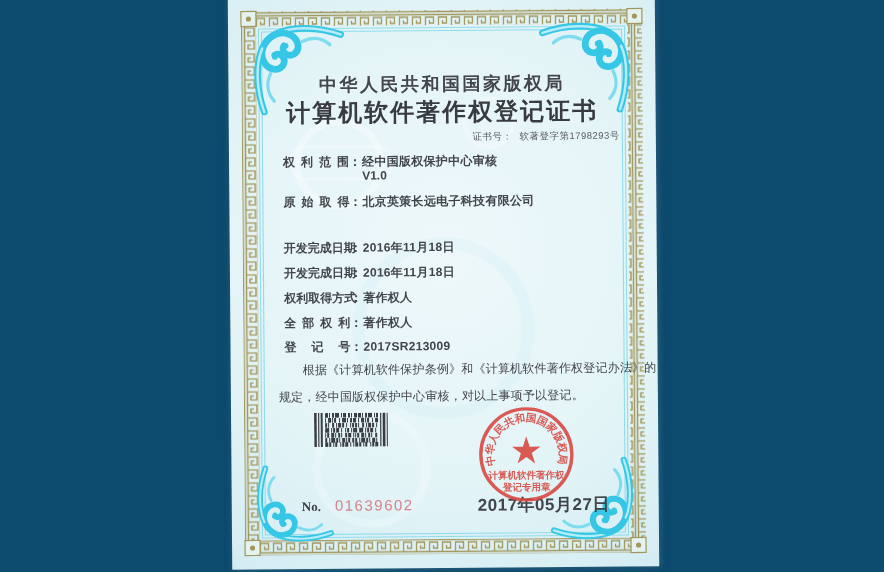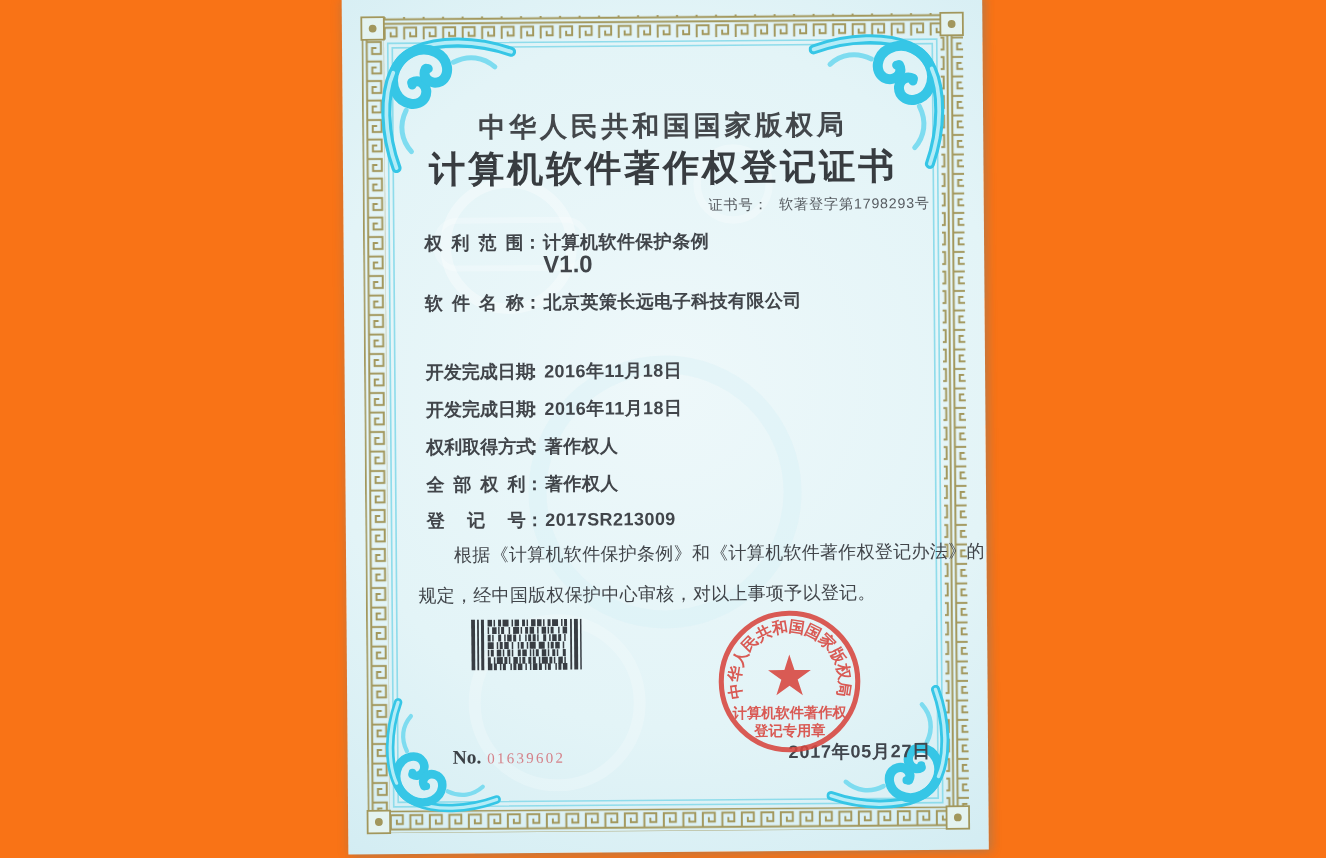--- a/index.html
+++ b/index.html
@@ -1,17 +1,17 @@
 <!DOCTYPE html>
 <html><head>
 <meta charset="utf-8">
 <style>
   html,body{margin:0;padding:0;}
   body{background:#ffffff;font-family:"Liberation Sans", sans-serif;}
-  .scene{position:relative;width:884px;height:572px;background:#f97316;overflow:hidden;}
+  .scene{position:relative;width:884px;height:572px;background:#0c4a6e;overflow:hidden;}
   .paper{
     position:absolute;left:230px;top:-2px;width:427px;height:570px;
     background:radial-gradient(120% 90% at 50% 45%, #eef8fa 0%, #e3f4f7 45%, #d4edf3 72%, #c3e5ee 100%);
     box-shadow:0 0 7px rgba(90,130,145,.30), 3px 2px 6px rgba(90,130,145,.18);
     transform:rotate(-0.45deg);transform-origin:50% 50%;
   }
   .decor{position:absolute;left:0;top:0;z-index:1;pointer-events:none;}
   .content{position:absolute;inset:0;z-index:2;}
   .authority{
     position:absolute;left:0;right:0;top:74px;text-align:center;
@@ -25,31 +25,31 @@
   }
   .certno{
     position:absolute;right:36px;top:133px;font-size:9.5px;color:#565b60;
     letter-spacing:.5px;
   }
   .certno .lbl{margin-right:7px;}
   .frow{position:absolute;left:54px;font-size:12px;font-weight:600;color:#41454a;white-space:nowrap;}
   .flabel{display:inline-block;width:66px;text-align:justify;text-align-last:justify;vertical-align:top;}
   .fcolon{display:inline-block;width:13px;}
   .fvalue{letter-spacing:.3px;}
-  .fvalue2{position:absolute;left:133px;top:170px;font-size:16px;font-weight:600;color:#41454a;}
+  .fvalue2{position:absolute;left:133px;top:170px;font-size:12px;font-weight:600;color:#41454a;}
   .statement{position:absolute;left:48px;width:336px;font-size:12px;font-weight:500;color:#41454a;letter-spacing:.2px;white-space:nowrap;}
   .st1{top:363px;text-indent:24px;}
   .st2{top:390px;}
   .barcode{position:absolute;left:83px;top:414px;}
   .serial{position:absolute;left:70px;top:498px;font-size:13px;color:#3c4146;
     font-family:"Liberation Serif", serif;font-weight:700;}
-  .serial .num{font-family:Liberation Serif, serif;font-weight:400;font-size:10px;
-    letter-spacing:1.5px;margin-left:4px;}
-  .issue-date{position:absolute;left:246px;top:496px;font-size:12px;font-weight:700;
-    color:#40454c;letter-spacing:.5px;z-index:2;margin-left:48px;}
+  .serial .num{font-family:Liberation Sans, sans-serif;font-weight:400;font-size:15px;
+    letter-spacing:1.5px;margin-left:14px;}
+  .issue-date{position:absolute;left:246px;top:496px;font-size:17px;font-weight:700;
+    color:#40454c;letter-spacing:.5px;z-index:2;}
   .seal{position:absolute;left:230px;top:392px;z-index:3;opacity:.88;}
 </style>
 </head>
 <body>
 
 <div class="scene">
   <div class="paper">
 
     <svg class="decor" width="427" height="570" viewBox="0 0 427 570" aria-hidden="true">
       <defs>
@@ -114,26 +114,26 @@
     </svg>
 
     <div class="content">
       <div class="authority">中华人民共和国国家版权局</div>
       <div class="cert-title">计算机软件著作权登记证书</div>
       <div class="certno">
         <span class="lbl">证书号：</span><span>软著登字第1798293号</span>
       </div>
 
       <div class="frow" style="top:155px">
-        <span class="flabel">权利范围</span><span class="fcolon">：</span><span class="fvalue">计算机软件保护条例</span>
+        <span class="flabel">权利范围</span><span class="fcolon">：</span><span class="fvalue">经中国版权保护中心审核</span>
       </div>
       <div class="fvalue2">V1.0</div>
 
       <div class="frow" style="top:195px">
-        <span class="flabel">软件名称</span><span class="fcolon">：</span><span class="fvalue">北京英策长远电子科技有限公司</span>
+        <span class="flabel">原始取得</span><span class="fcolon">：</span><span class="fvalue">北京英策长远电子科技有限公司</span>
       </div>
 
       <div class="frow" style="top:241px">
         <span class="flabel">开发完成日期</span><span class="fcolon">：</span><span class="fvalue">2016年11月18日</span>
       </div>
 
       <div class="frow" style="top:266px">
         <span class="flabel">开发完成日期</span><span class="fcolon">：</span><span class="fvalue">2016年11月18日</span>
       </div>
 

